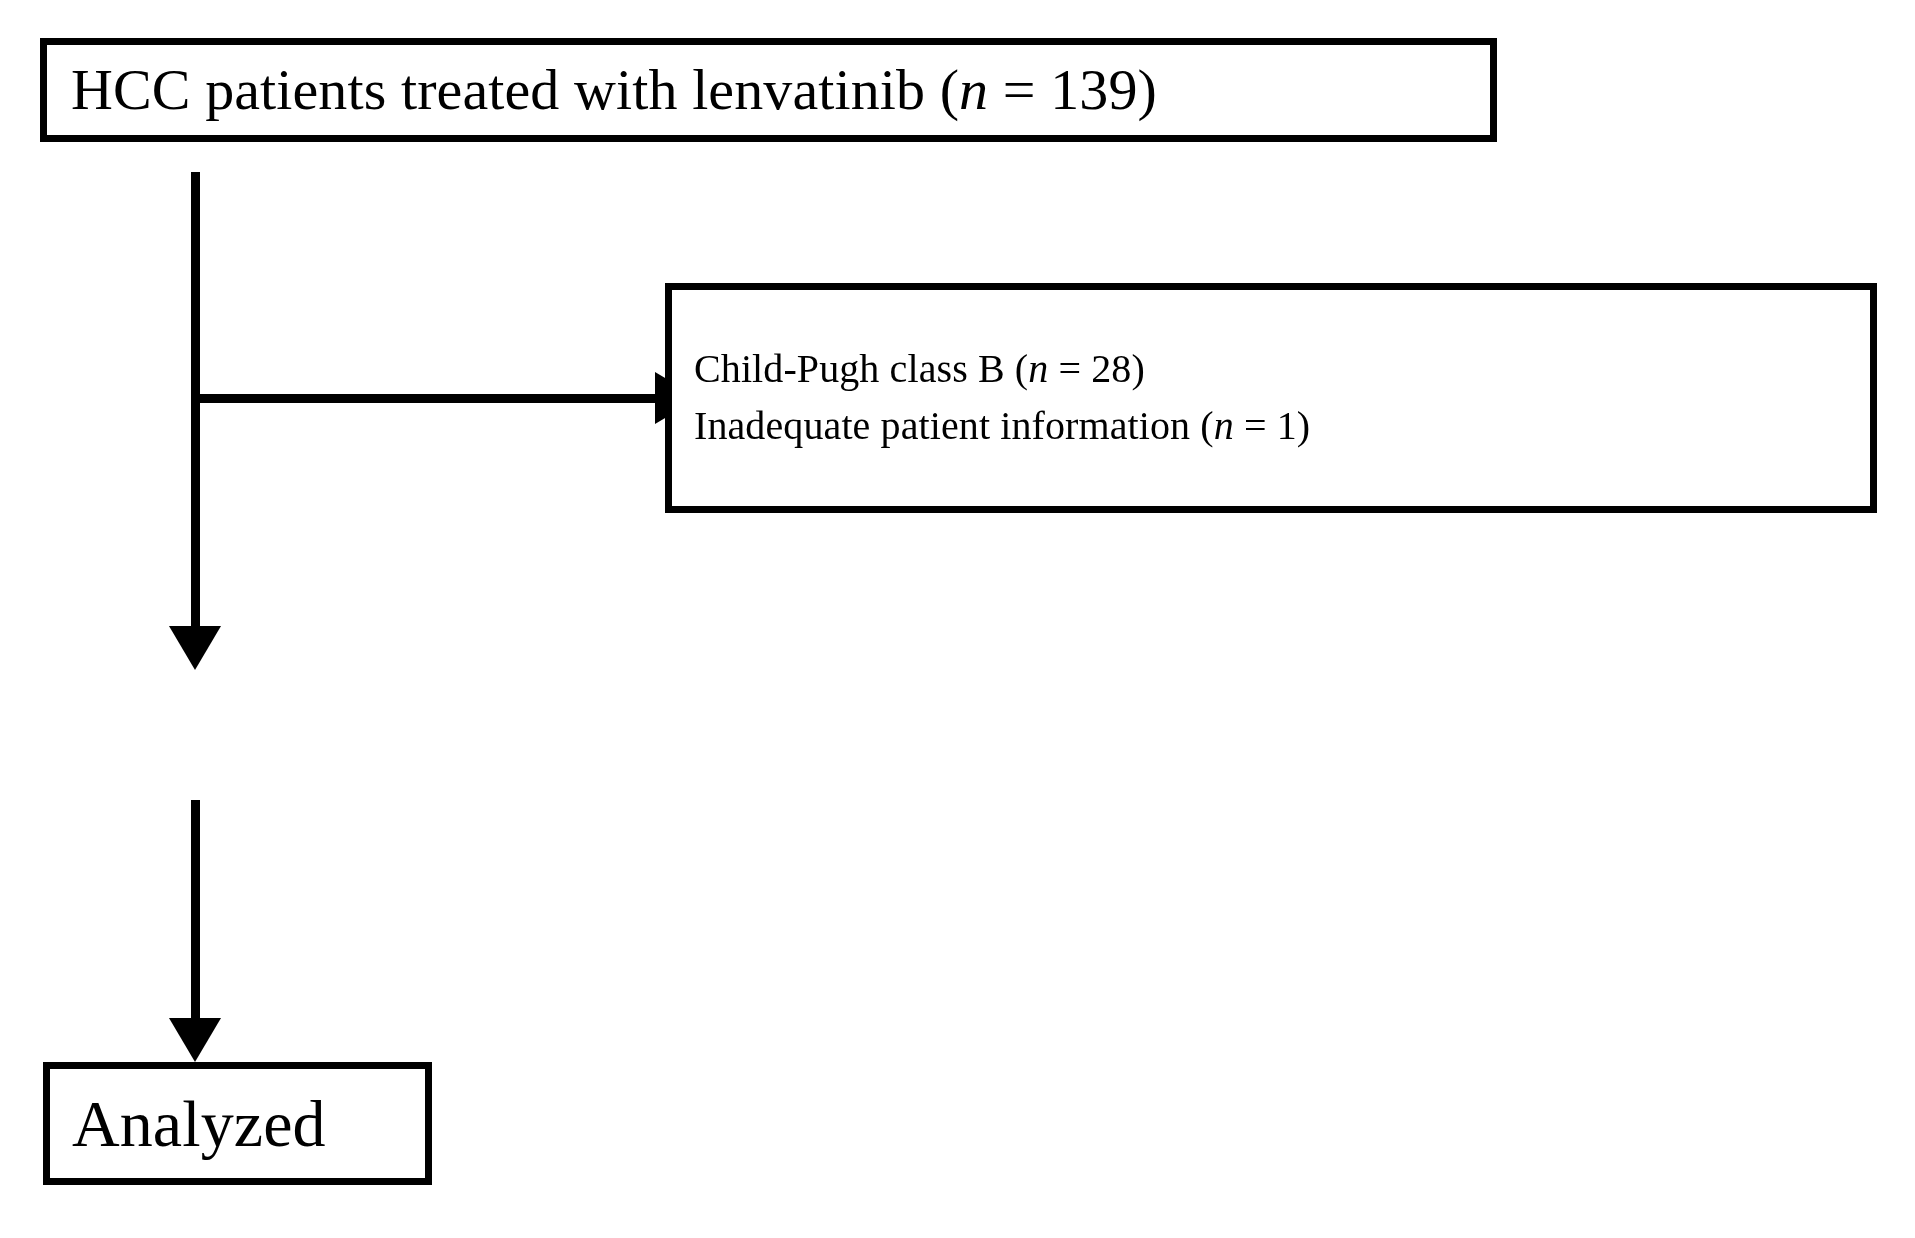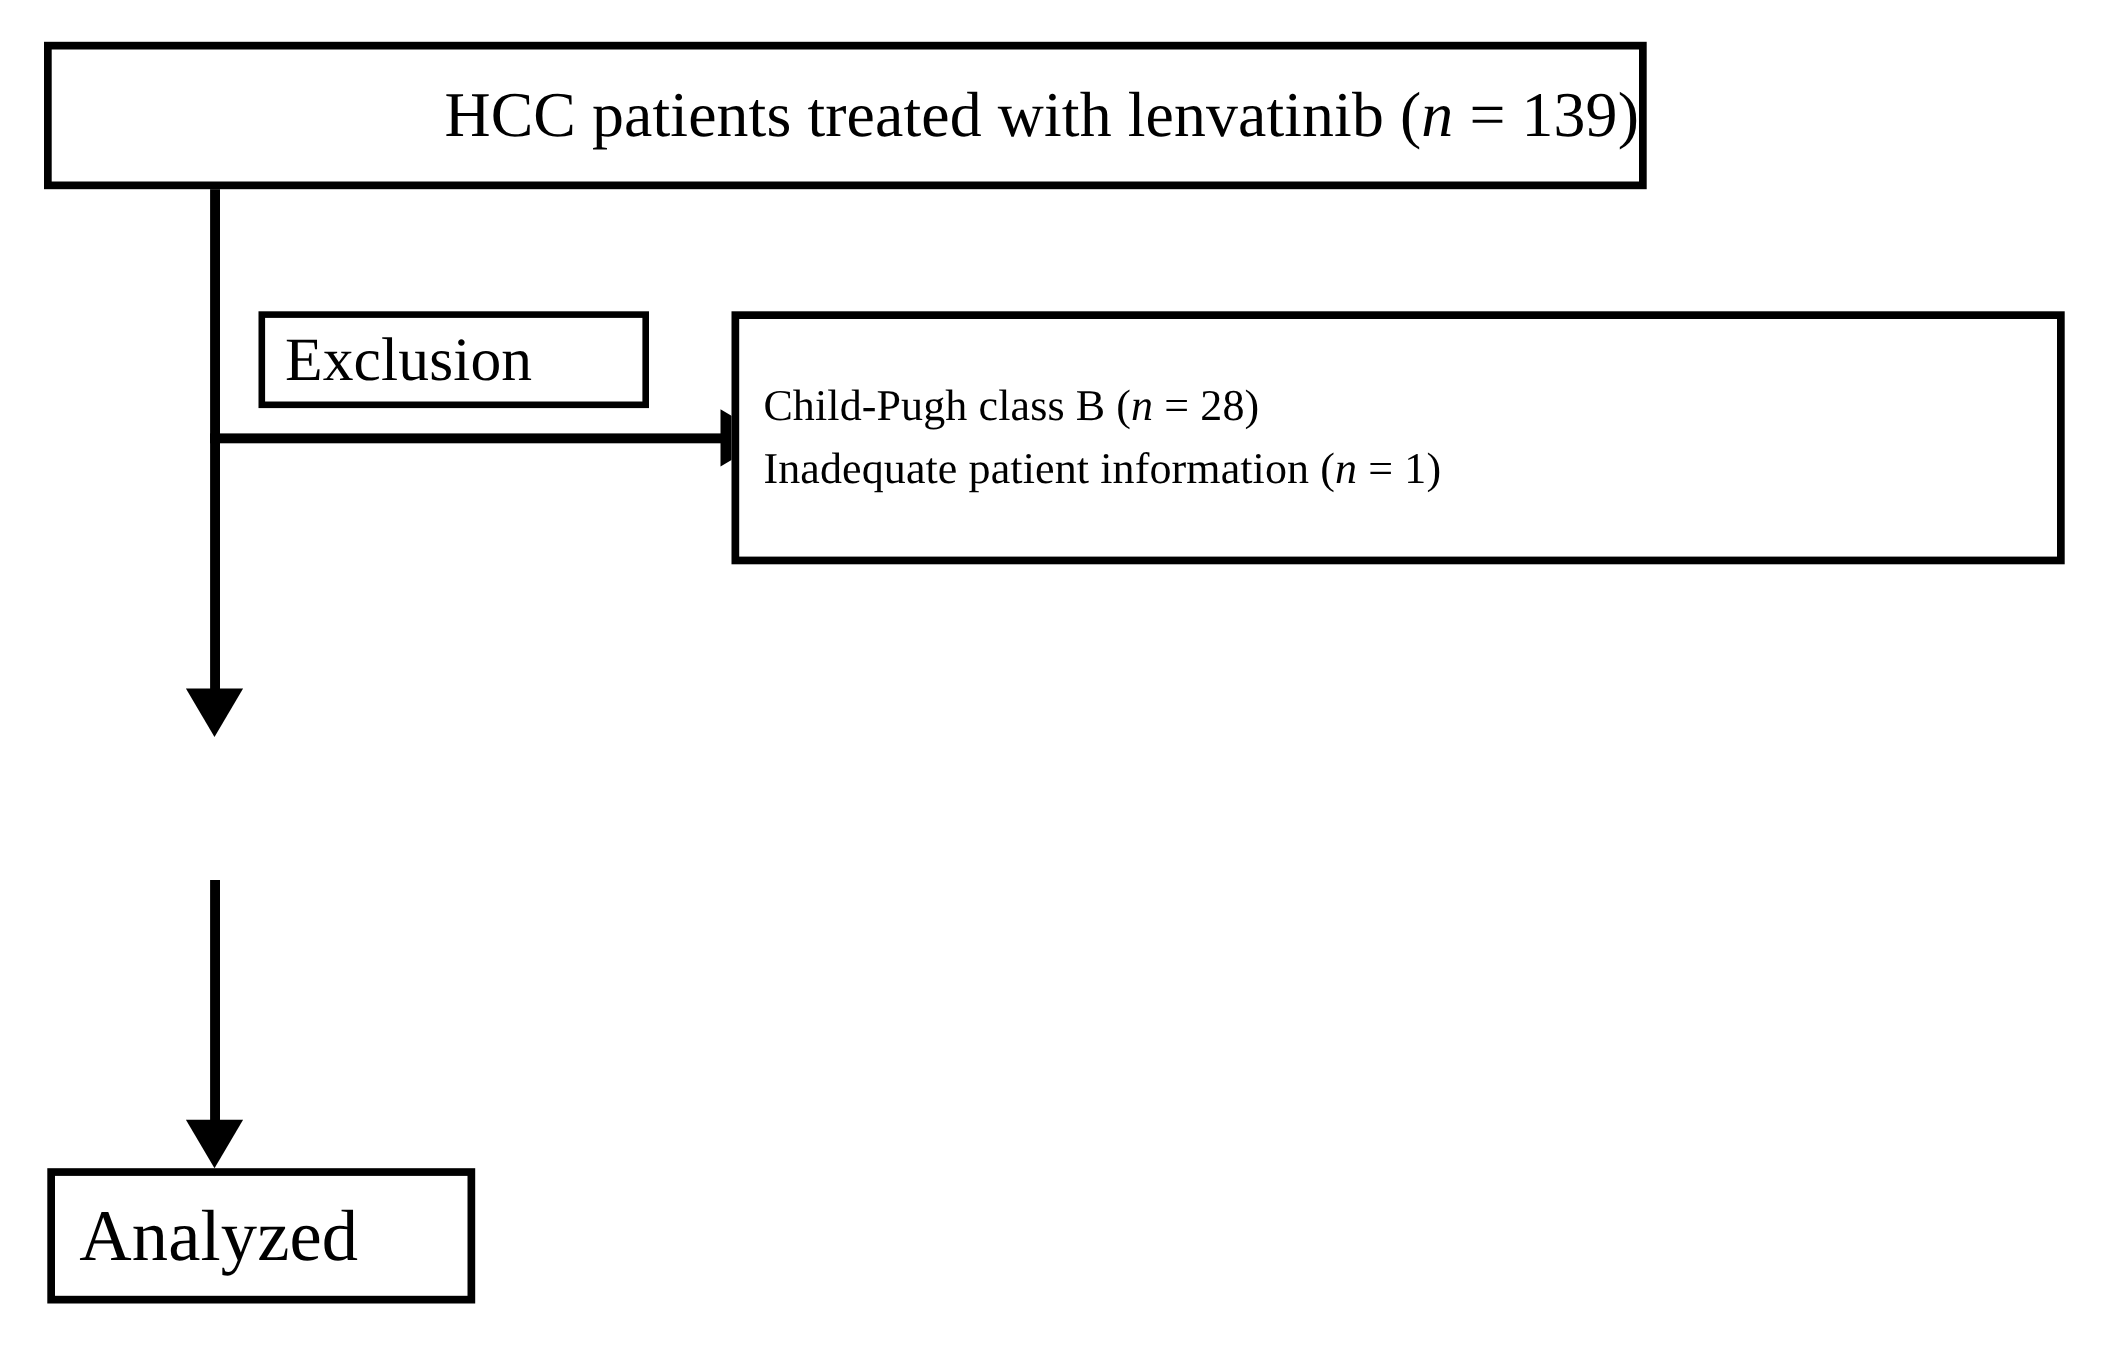--- a/index.html
+++ b/index.html
@@ -66,21 +66,21 @@
   .arrow-right {
     position: absolute;
     width: 0;
     height: 0;
     border-top: 26px solid transparent;
     border-bottom: 26px solid transparent;
     border-left: 44px solid #000000;
   }
 
   
-  #box-enrolled   { left: 40px;  top: 38px;   width: 1457px; height: 134px; text-align: right; }
+  #box-enrolled   { left: 40px;  top: 38px;   width: 1457px; height: 104px; }
   #box-eligible   { left: 40px;  top: 670px;  width: 1435px; height: 130px; }
   #box-analyzed   { left: 43px;  top: 1062px; width: 389px;  height: 123px; }
   #box-exclusion-label { left: 235px; top: 283px; width: 355px; height: 88px; }
   #box-exclusion-criteria { left: 665px; top: 283px; width: 1212px; height: 230px; }
 
   #trunk-upper    { left: 191px; top: 172px;  height: 458px; }
   #trunk-lower    { left: 191px; top: 800px;  height: 222px; }
   #arrow-to-eligible { left: 169px; top: 626px; }
   #arrow-to-analyzed { left: 169px; top: 1018px; }
 
@@ -99,23 +99,20 @@
   <div class="flow-box" id="box-enrolled">
     <span class="box-line"><span>HCC patients treated with lenvatinib  (</span><span class="ital">n</span><span> = 139)</span></span>
   </div>
 
   <div class="v-line" id="trunk-upper"></div>
   <div class="arrow-down" id="arrow-to-eligible"></div>
 
   <div class="h-line" id="branch-horizontal"></div>
   <div class="arrow-right" id="arrow-to-exclusion"></div>
 
-  <div class="flow-box thin" id="box-exclusion-label">
-    <span class="box-line">Exclusion</span>
-  </div>
 
   <div class="flow-box" id="box-exclusion-criteria">
     <span class="box-line"><span>Child-Pugh class B (</span><span class="ital">n</span><span> = 28)</span></span>
     <span class="box-line"><span>Inadequate patient information (</span><span class="ital">n</span><span> = 1)</span></span>
   </div>
 
 
   <div class="v-line" id="trunk-lower"></div>
   <div class="arrow-down" id="arrow-to-analyzed"></div>
 

